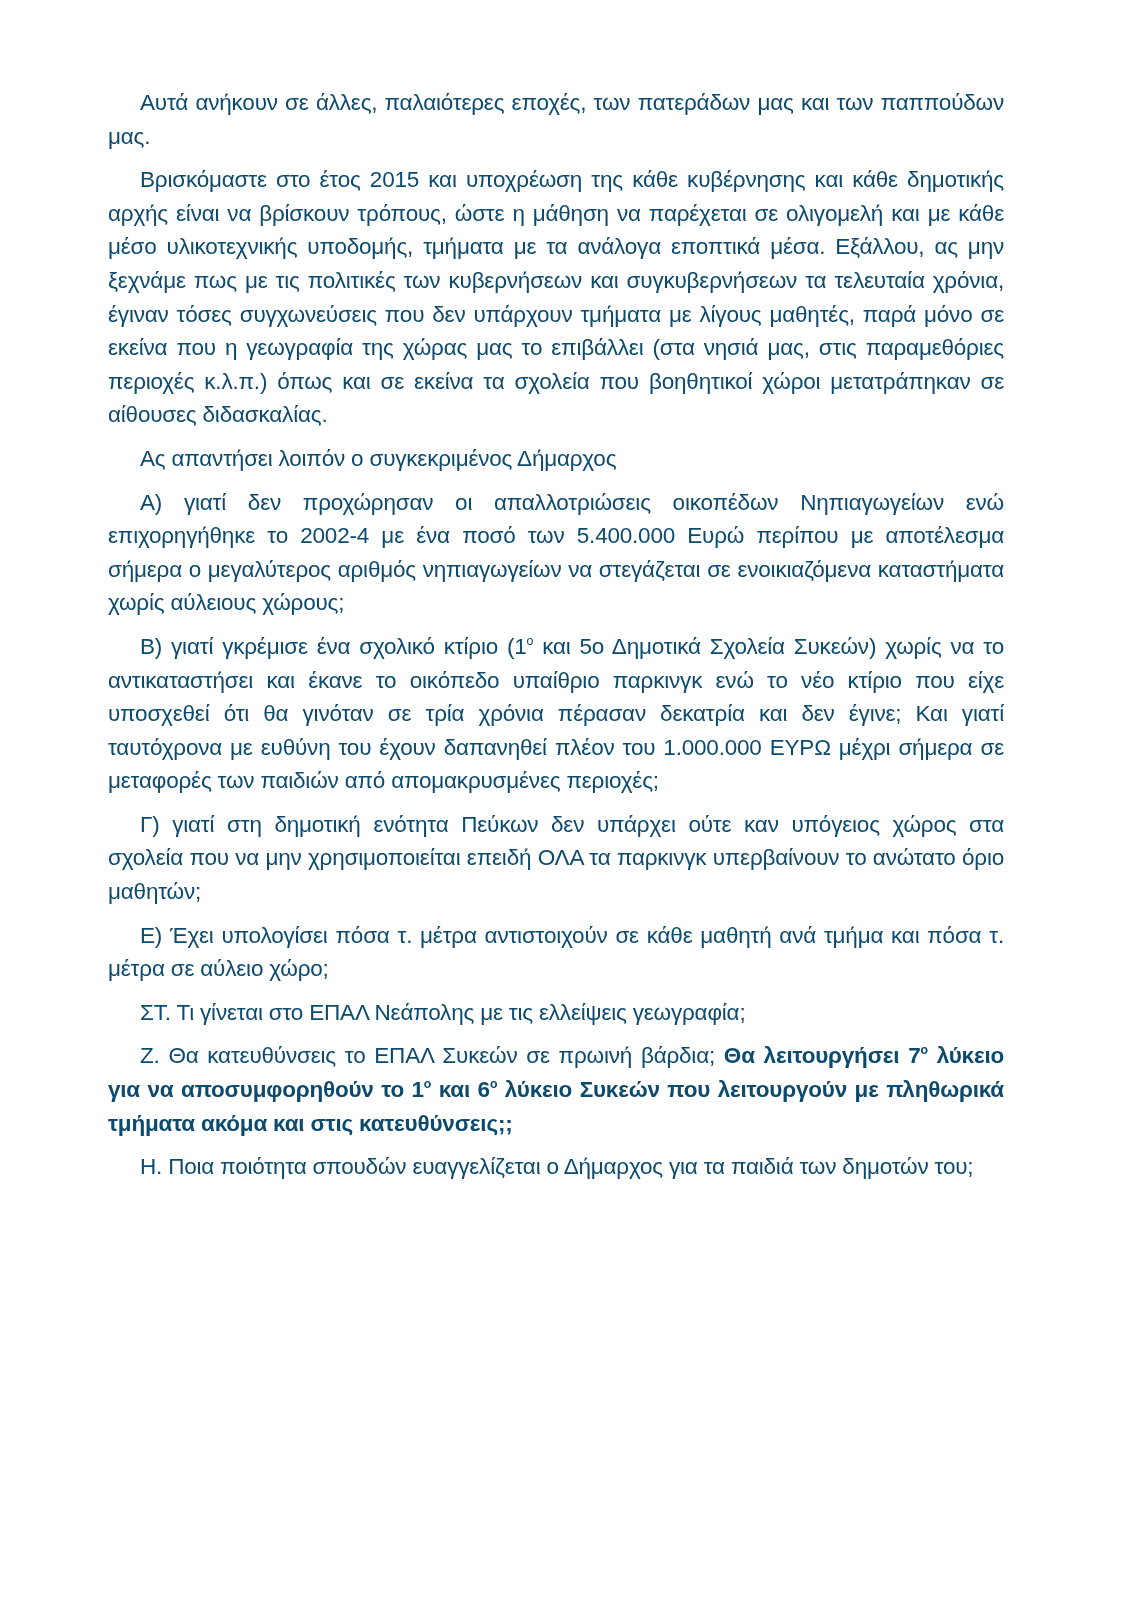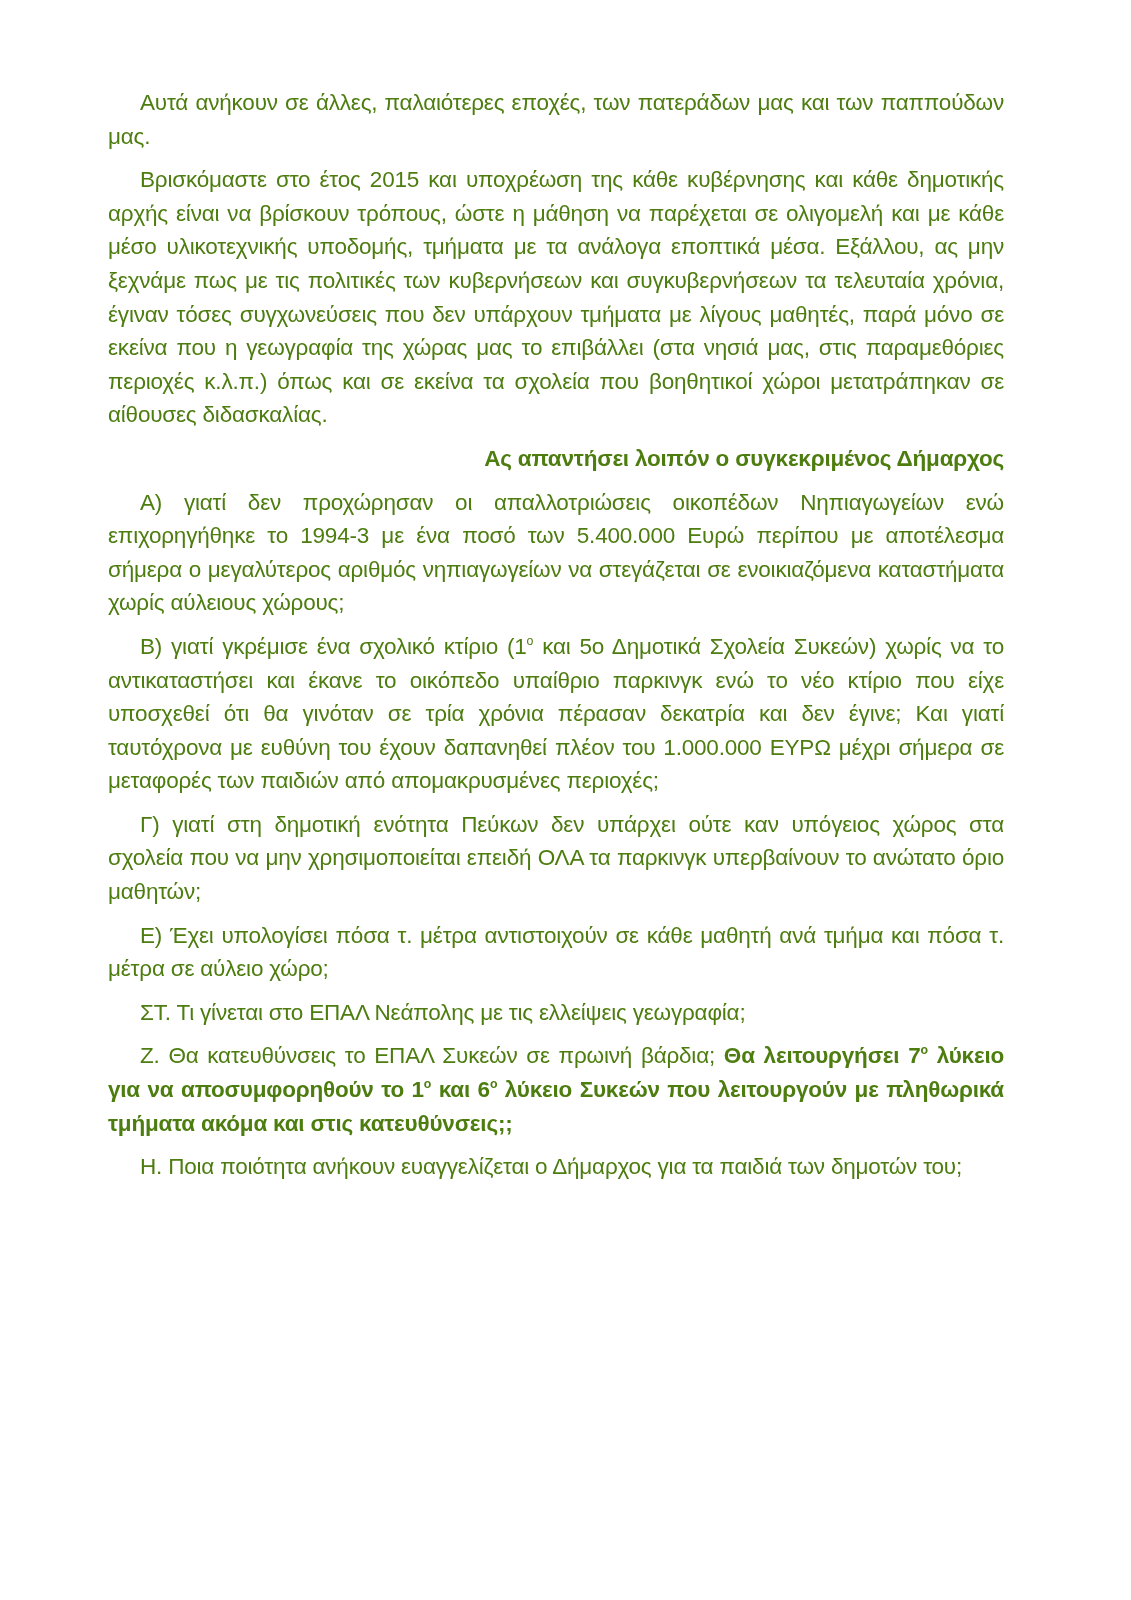--- a/index.html
+++ b/index.html
@@ -14,31 +14,31 @@
       overflow: hidden;
     }
     .page {
       position: absolute;
       left: 108px;
       top: 86px;
       width: 896px;
       font-family: "Liberation Sans", sans-serif;
       font-size: 22.5px;
       line-height: 33.6px;
-      color: #4d7c0f;
+      color: #0c4a6e;
       letter-spacing: -0.2px;
     }
     .para {
       margin: 0 0 10px 0;
       text-indent: 32px;
       text-align: justify;
     }
     .para.heading {
-      font-weight: bold;
-      text-align: right;
+      font-weight: normal;
+      text-align: left;
     }
     .bold {
       font-weight: bold;
     }
     sup {
       font-size: 0.55em;
       line-height: 0;
       vertical-align: 0.75em;
     }
   </style>
@@ -46,28 +46,28 @@
 <body>
 
 <div class="page">
 
   <p class="para">Αυτά ανήκουν σε άλλες, παλαιότερες εποχές, των πατεράδων μας και των παππούδων μας.</p>
 
   <p class="para">Βρισκόμαστε στο έτος 2015 και υποχρέωση της κάθε κυβέρνησης και κάθε δημοτικής αρχής είναι να βρίσκουν τρόπους, ώστε η μάθηση να παρέχεται σε ολιγομελή και με κάθε μέσο υλικοτεχνικής υποδομής, τμήματα με τα ανάλογα εποπτικά μέσα. Εξάλλου, ας μην ξεχνάμε πως με τις πολιτικές των κυβερνήσεων και συγκυβερνήσεων τα τελευταία χρόνια, έγιναν τόσες συγχωνεύσεις που δεν υπάρχουν τμήματα με λίγους μαθητές, παρά μόνο σε εκείνα που η γεωγραφία της χώρας μας το επιβάλλει (στα νησιά μας, στις παραμεθόριες περιοχές κ.λ.π.) όπως και σε εκείνα τα σχολεία που βοηθητικοί χώροι μετατράπηκαν σε αίθουσες διδασκαλίας.</p>
 
   <p class="para heading">Ας απαντήσει λοιπόν ο συγκεκριμένος Δήμαρχος</p>
 
-  <p class="para">Α) γιατί δεν προχώρησαν οι απαλλοτριώσεις οικοπέδων Νηπιαγωγείων ενώ επιχορηγήθηκε το 1994-3 με ένα ποσό των 5.400.000 Ευρώ περίπου με αποτέλεσμα σήμερα ο μεγαλύτερος αριθμός νηπιαγωγείων να στεγάζεται σε ενοικιαζόμενα καταστήματα χωρίς αύλειους χώρους;</p>
+  <p class="para">Α) γιατί δεν προχώρησαν οι απαλλοτριώσεις οικοπέδων Νηπιαγωγείων ενώ επιχορηγήθηκε το 2002-4 με ένα ποσό των 5.400.000 Ευρώ περίπου με αποτέλεσμα σήμερα ο μεγαλύτερος αριθμός νηπιαγωγείων να στεγάζεται σε ενοικιαζόμενα καταστήματα χωρίς αύλειους χώρους;</p>
 
   <p class="para"><span>Β) γιατί γκρέμισε ένα σχολικό κτίριο (1</span><sup>ο</sup><span> και 5ο Δημοτικά Σχολεία Συκεών) χωρίς να το αντικαταστήσει και έκανε το οικόπεδο υπαίθριο παρκινγκ ενώ το νέο κτίριο που είχε υποσχεθεί ότι θα γινόταν σε τρία χρόνια πέρασαν δεκατρία και δεν έγινε; Και γιατί ταυτόχρονα με ευθύνη του έχουν δαπανηθεί πλέον του 1.000.000 ΕΥΡΩ μέχρι σήμερα σε μεταφορές των παιδιών από απομακρυσμένες περιοχές;</span></p>
 
   <p class="para">Γ) γιατί στη δημοτική ενότητα Πεύκων δεν υπάρχει ούτε καν υπόγειος χώρος στα σχολεία που να μην χρησιμοποιείται επειδή ΟΛΑ τα παρκινγκ υπερβαίνουν το ανώτατο όριο μαθητών;</p>
 
 
   <p class="para">Ε) Έχει υπολογίσει πόσα τ. μέτρα αντιστοιχούν σε κάθε μαθητή ανά τμήμα και πόσα τ. μέτρα σε αύλειο χώρο;</p>
 
   <p class="para">ΣΤ. Τι γίνεται στο ΕΠΑΛ Νεάπολης με τις ελλείψεις γεωγραφία;</p>
 
   <p class="para"><span>Ζ. Θα κατευθύνσεις το ΕΠΑΛ Συκεών σε πρωινή βάρδια; </span><span class="bold"><span>Θα λειτουργήσει 7</span><sup>ο</sup><span> λύκειο για να αποσυμφορηθούν το 1</span><sup>ο</sup><span> και 6</span><sup>ο</sup><span> λύκειο Συκεών που λειτουργούν με πληθωρικά τμήματα ακόμα και στις κατευθύνσεις;;</span></span></p>
 
-  <p class="para">Η. Ποια ποιότητα ανήκουν ευαγγελίζεται ο Δήμαρχος για τα παιδιά των δημοτών του;</p>
+  <p class="para">Η. Ποια ποιότητα σπουδών ευαγγελίζεται ο Δήμαρχος για τα παιδιά των δημοτών του;</p>
 
 </div>
 
 </body></html>

